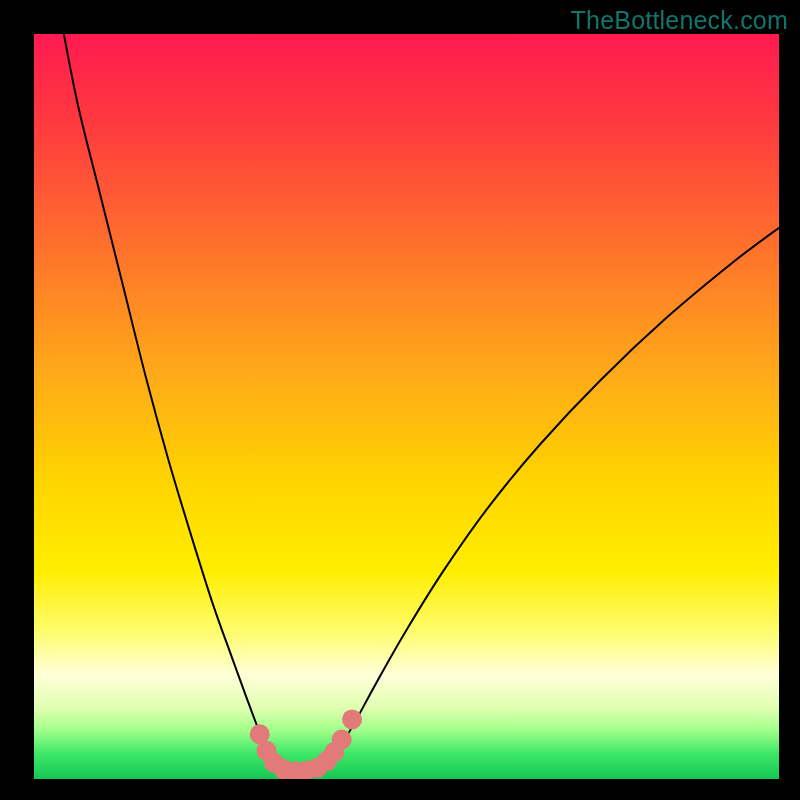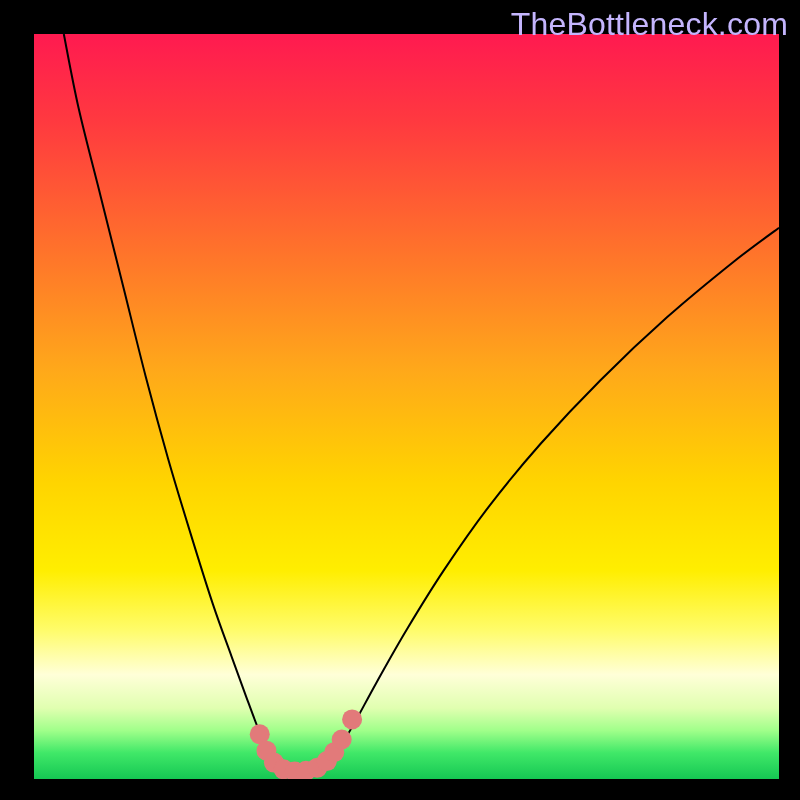--- a/index.html
+++ b/index.html
@@ -23,22 +23,22 @@
     position: absolute;
     left: 34px;
     top: 34px;
     width: 745px;
     height: 745px;
   }
   .watermark {
     position: absolute;
     top: 6px;
     right: 12px;
-    color: #c4b5fd;
-    font-size: 32px;
+    color: #0f766e;
+    font-size: 25px;
     font-weight: 500;
     letter-spacing: 0.2px;
     user-select: none;
   }
   svg { display: block; }
 </style>
 </head>
 <body>
 
 <div class="frame">

